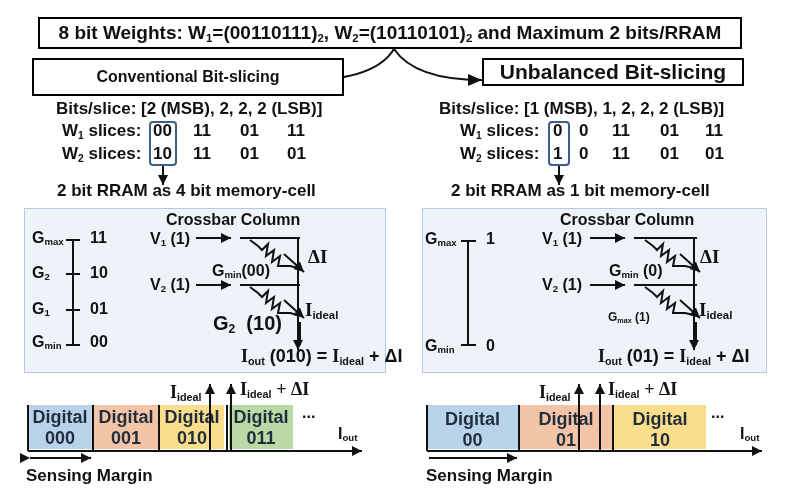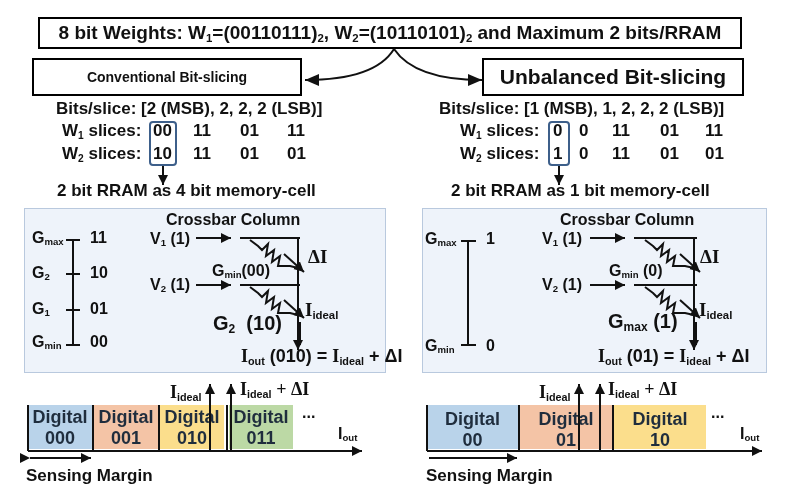--- a/index.html
+++ b/index.html
@@ -30,24 +30,24 @@
       <path d="M0,1 L7,4 L0,7 z" fill="#111"></path>
     </marker>
     <marker id="ahs" markerWidth="6" markerHeight="6" refX="5" refY="3" orient="auto">
       <path d="M0,0.5 L5,3 L0,5.5 z" fill="#111"></path>
     </marker>
   </defs>
   <path d="M394,49 Q375,80 305,80" fill="none" stroke="#111" stroke-width="2" marker-end="url(#ah)"></path>
   <path d="M394,49 Q415,80 482,80" fill="none" stroke="#111" stroke-width="2" marker-end="url(#ah)"></path>
 </svg>
 
-<div class="box" style="left:32px;top:58px;width:270px;height:38px;font-size:14px;">
+<div class="box" style="left:32px;top:58px;width:312px;height:38px;font-size:16px;">
   <span>Conventional Bit-slicing</span>
 </div>
-<div class="box" style="left:482px;top:58px;width:262px;height:38px;font-size:21px;">
+<div class="box" style="left:482px;top:58px;width:262px;height:28px;font-size:21px;">
   <span>Unbalanced Bit-slicing</span>
 </div>
 
 <div class="t" style="left:56px;top:99px;font-size:17px;">Bits/slice: [2 (MSB), 2, 2, 2 (LSB)]</div>
 <div class="t" style="left:62px;top:121px;font-size:17px;"><span>W</span><sub>1</sub><span> slices:</span></div>
 <div class="t" style="left:62px;top:144px;font-size:17px;"><span>W</span><sub>2</sub><span> slices:</span></div>
 <div class="t" style="left:153px;top:121px;font-size:17px;">00</div>
 <div class="t" style="left:193px;top:121px;font-size:17px;">11</div>
 <div class="t" style="left:240px;top:121px;font-size:17px;">01</div>
 <div class="t" style="left:287px;top:121px;font-size:17px;">11</div>
@@ -97,21 +97,21 @@
 
 <div class="t" style="left:560px;top:211px;font-size:16px;">Crossbar Column</div>
 <div class="t" style="left:425px;top:230px;font-size:16px;"><span>G</span><sub>max</sub></div>
 <div class="t" style="left:486px;top:230px;font-size:16px;">1</div>
 <div class="t" style="left:425px;top:337px;font-size:16px;"><span>G</span><sub>min</sub></div>
 <div class="t" style="left:486px;top:337px;font-size:16px;">0</div>
 
 <div class="t" style="left:542px;top:230px;font-size:16px;"><span>V</span><sub>1</sub><span> (1)</span></div>
 <div class="t" style="left:542px;top:276px;font-size:16px;"><span>V</span><sub>2</sub><span> (1)</span></div>
 <div class="t" style="left:609px;top:262px;font-size:16px;"><span>G</span><sub>min</sub><span style="white-space:pre"> (0)</span></div>
-<div class="t" style="left:608px;top:310px;font-size:20px;"><span>G</span><sub>max</sub><span style="white-space:pre"> (1)</span></div>
+<div class="t" style="left:608px;top:310px;font-size:12px;"><span>G</span><sub>max</sub><span style="white-space:pre"> (1)</span></div>
 <div class="t" style="left:700px;top:246px;font-family:'Liberation Serif',serif;font-size:19px;">ΔI</div>
 <div class="t" style="left:699px;top:299px;font-family:'Liberation Serif',serif;font-size:19px;"><span>I</span><sub style="font-family:'Liberation Sans',sans-serif">ideal</sub></div>
 <div class="t" style="left:598px;top:346px;font-size:18px;"><span style="font-family:'Liberation Serif',serif">I</span><sub>out</sub><span> (01) = </span><span style="font-family:'Liberation Serif',serif">I</span><sub>ideal</sub><span> + ΔI</span></div>
 
 <div class="dig" style="left: 28px; top: 405px; width: 64px; height: 44px; background: rgb(185, 211, 234);">
     <div>Digital</div>
     <div>000</div>
   </div>
 <div class="dig" style="left: 94px; top: 405px; width: 64px; height: 44px; background: rgb(244, 196, 166);">
     <div>Digital</div>

